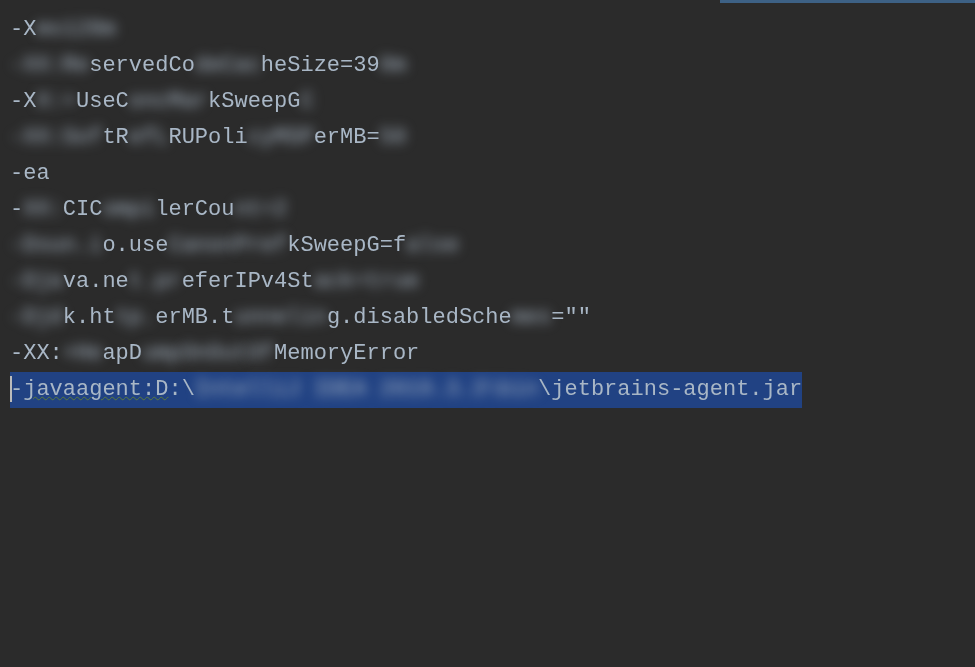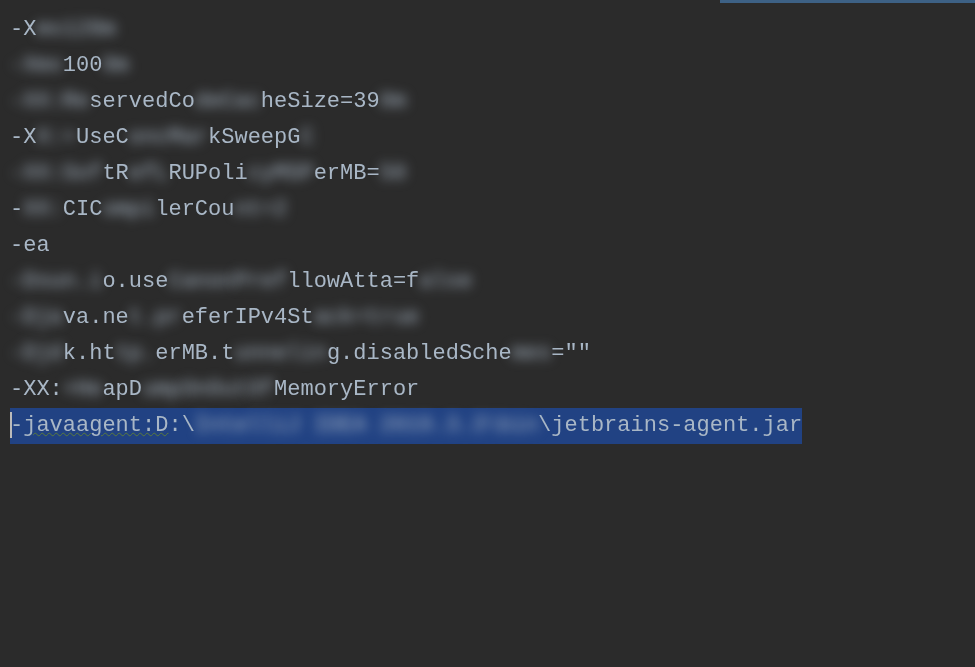--- a/index.html
+++ b/index.html
@@ -60,25 +60,24 @@
     }
   </style>
 </head>
 <body>
 
 <div class="progress-bar"></div>
 
 <div class="editor">
   <div id="lines-container">
       <div class="line"><span>-X</span><span class="blur">ms128m</span></div>
-      <div class="line"><span class="blur">-Xmx</span><span>100</span><span class="blur">0m</span></div>
       <div class="line"><span class="blur">-XX:Re</span><span>servedCo</span><span class="blur">deCac</span><span>heSize=39</span><span class="blur">0m</span></div>
       <div class="line"><span>-X</span><span class="blur">X:+</span><span>UseC</span><span class="blur">oncMar</span><span>kSweepG</span><span class="blur">C</span></div>
       <div class="line"><span class="blur">-XX:Sof</span><span>tR</span><span class="blur">efL</span><span>RUPoli</span><span class="blur">cyMSP</span><span>erMB=</span><span class="blur">50</span></div>
+      <div class="line"><span>-ea</span></div>
       <div class="line"><span>-</span><span class="blur">XX:</span><span>CIC</span><span class="blur">ompi</span><span>lerCou</span><span class="blur">nt=2</span></div>
-      <div class="line"><span>-ea</span></div>
-      <div class="line"><span class="blur">-Dsun.i</span><span>o.use</span><span class="blur">Canon</span><span class="blur">Pref</span><span>llowAtta=f</span><span class="blur">alse</span></div>
+      <div class="line"><span class="blur">-Dsun.i</span><span>o.use</span><span class="blur">Canon</span><span class="blur">Pref</span><span>kSweepG=f</span><span class="blur">alse</span></div>
       <div class="line"><span class="blur">-Dja</span><span>va.ne</span><span class="blur">t.pr</span><span>ef</span><span>erIPv4St</span><span class="blur">ack=true</span></div>
       <div class="line"><span class="blur">-Djd</span><span>k.ht</span><span class="blur">tp.</span><span>erMB.t</span><span class="blur">unnelin</span><span>g.disabledSche</span><span class="blur">mes</span><span>=""</span></div>
       <div class="line"><span>-XX:</span><span class="blur">+He</span><span>apD</span><span class="blur">ump</span><span class="blur">OnOut</span><span class="blur">Of</span><span>MemoryError</span></div>
       <div class="line"><span class="line selected"><span class="cursor"></span><span>-</span><span class="typo">javaagent:D</span><span>:\</span><span class="blur">IntelliJ IDEA 2019.3.3\bin</span><span>\jetbrains-agent.jar</span></span></div>
     </div>
 </div>
 
 </body></html>

